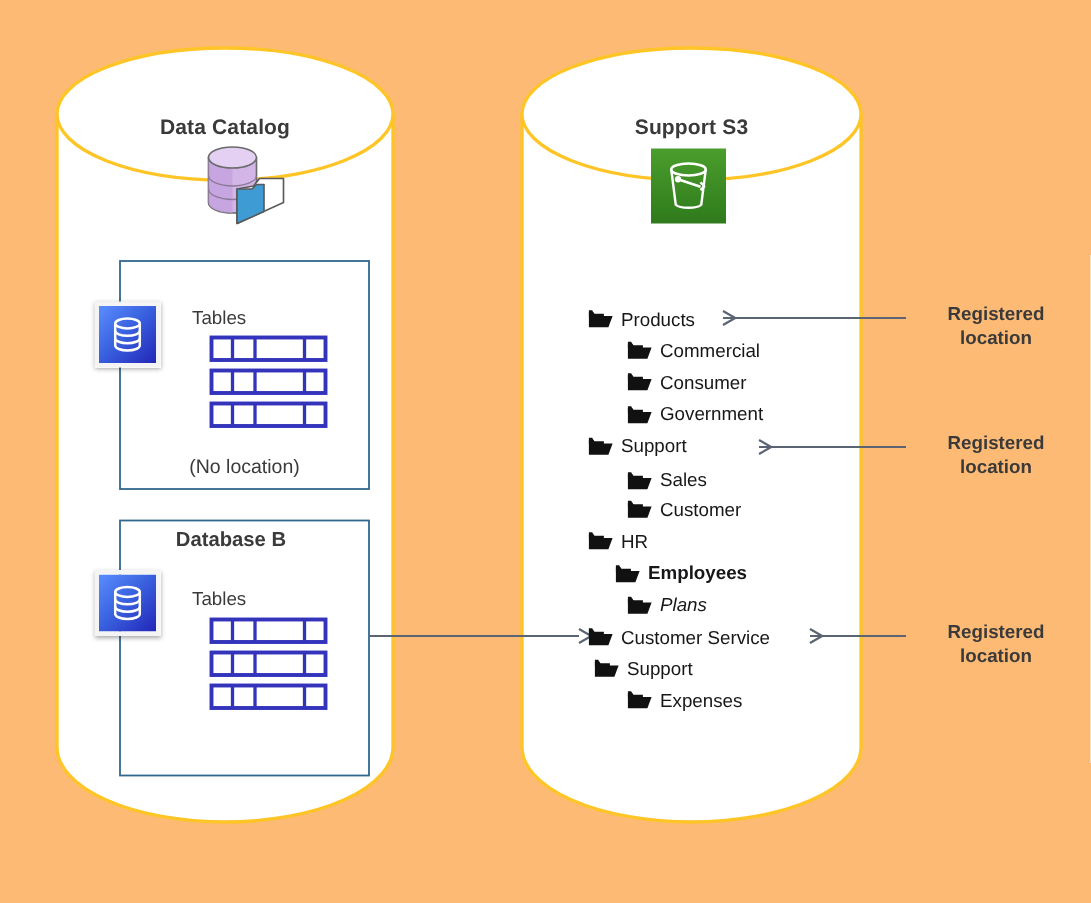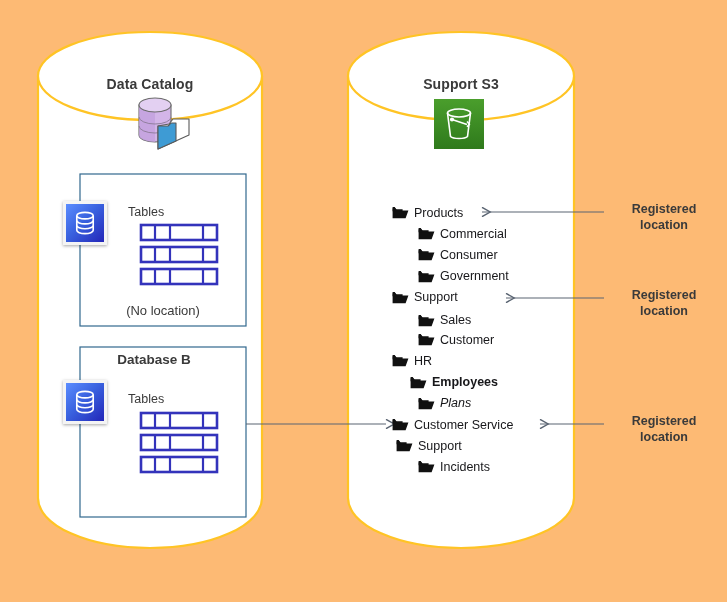--- a/index.html
+++ b/index.html
@@ -343,21 +343,21 @@
           <path d="M3.6,5.4 L16.0,5.4 L13.4,11.6 L1.2,11.6 Z" fill="#FFFFFF" opacity="0.0"></path>
         </svg>
         <span class="f-label">Support</span>
       </div>
       <div class="folder-row" style="left: 418px; top: 458.4px;">
         <svg class="folder-ico" viewBox="0 0 17 13">
           <path d="M0.6,2.2 L0.6,12.2 L13.6,12.2 L16.4,4.6 L5.2,4.6 L3.6,2.2 Z" fill="#111111"></path>
           <path d="M0.6,2.2 L0.6,5.2 L10.6,5.2 L10.6,3.2 L4.0,3.2 L2.8,0.9 L0.6,0.9 Z" fill="#111111"></path>
           <path d="M3.6,5.4 L16.0,5.4 L13.4,11.6 L1.2,11.6 Z" fill="#FFFFFF" opacity="0.0"></path>
         </svg>
-        <span class="f-label">Incidents</span>
+        <span class="f-label">Expenses</span>
       </div>
     </div>
 
   <div class="reg-label" style="left:608px; top:201px;">
     <div>Registered</div>
     <div>location</div>
   </div>
   <div class="reg-label" style="left:608px; top:287px;">
     <div>Registered</div>
     <div>location</div>

